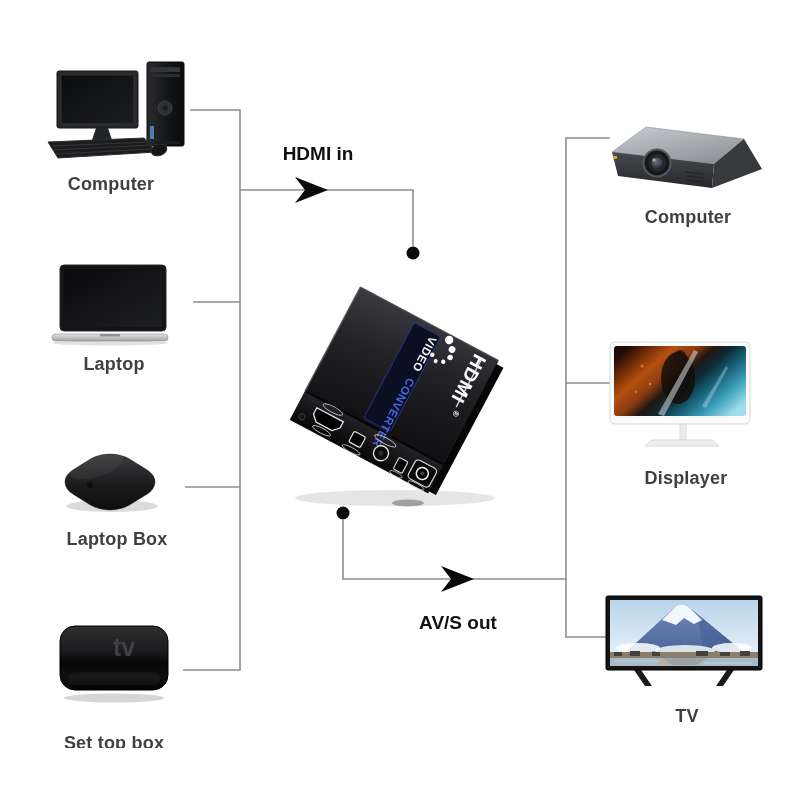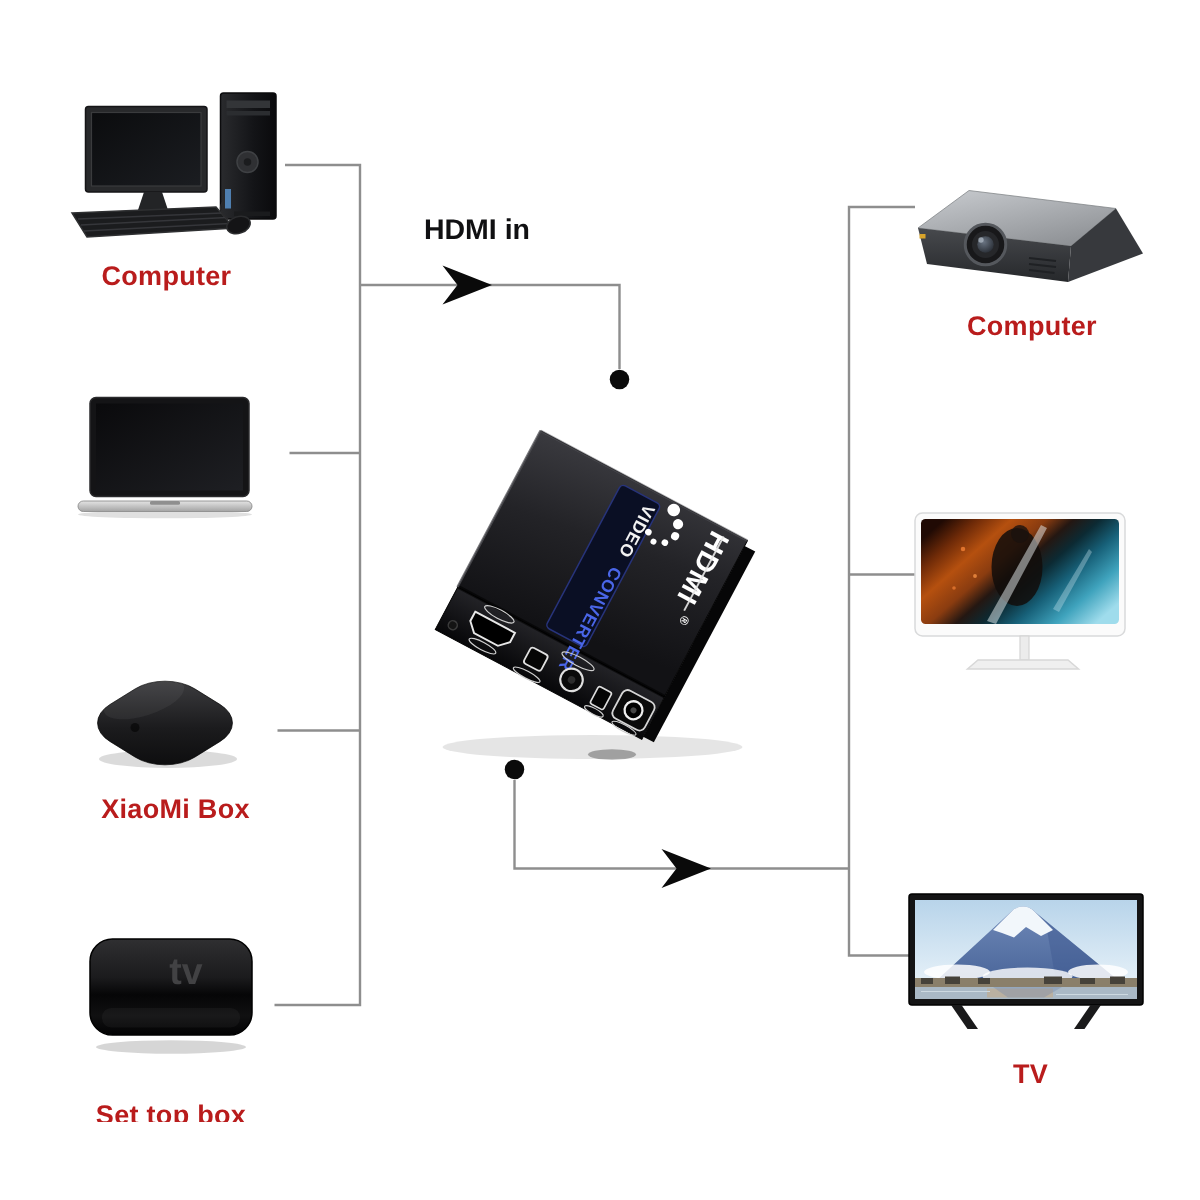--- a/index.html
+++ b/index.html
@@ -2,21 +2,21 @@
 <html><head>
 <meta charset="utf-8">
 <style>
   html,body{margin:0;padding:0;background:#fff;}
   .stage{position:relative;width:800px;height:748px;background:#ffffff;
          font-family:"Liberation Sans",sans-serif;overflow:hidden;}
   .abs{position:absolute;}
   svg{display:block;}
   svg text{font-family:"Liberation Sans",sans-serif;}
   .dev-label{position:absolute;width:140px;text-align:center;font-size:18px;
-             font-weight:600;color:#b91c1c;letter-spacing:.2px;}
+             font-weight:600;color:#404040;letter-spacing:.2px;}
   .flow-label{position:absolute;width:130px;text-align:center;font-size:19px;
               font-weight:600;color:#101012;}
 </style>
 </head>
 <body>
 
 <div class="stage">
 
   <svg class="abs" style="left:0;top:0" width="800" height="800" viewBox="0 0 800 800">
     <g fill="none" stroke="#8e8e8e" stroke-width="1.6">
@@ -30,20 +30,21 @@
     </g>
     <g fill="#0a0a0a" stroke="none">
       <circle cx="413" cy="253" r="6.5"></circle>
       <circle cx="343" cy="513" r="6.5"></circle>
       <polygon points="295,177 328,190 295,203 305,190"></polygon>
       <polygon points="441,566 474,579 441,592 451,579"></polygon>
     </g>
   </svg>
 
   <div class="flow-label" style="left:253px;top:143px">HDMI in</div>
+  <div class="flow-label" style="left:393px;top:612px">AV/S out</div>
 
   <div class="abs" style="left:38px;top:56px">
     <svg width="152" height="116" viewBox="0 0 152 116">
       <defs>
         <linearGradient id="gScr" x1="0" y1="0" x2="1" y2="1">
           <stop offset="0" stop-color="#0b0c0e"></stop>
             <stop offset="1" stop-color="#1b1d21"></stop>
         </linearGradient>
         <linearGradient id="gTwr" x1="0" y1="0" x2="1" y2="0">
           <stop offset="0" stop-color="#2a2b2e"></stop>
@@ -92,37 +93,38 @@
             <stop offset="1" stop-color="#a3a3a3"></stop>
         </linearGradient>
       </defs>
       <ellipse cx="67" cy="87" rx="58" ry="2.5" fill="#000" opacity="0.12"></ellipse>
       <rect x="17" y="9" width="106" height="66" rx="4" fill="#141416" stroke="#2a2a2c"></rect>
       <rect x="21" y="13" width="98" height="58" fill="url(#gLcd)"></rect>
       <rect x="9" y="78" width="116" height="7" rx="3.5" fill="url(#gAlu)" stroke="#8d8d8d" stroke-width="0.6"></rect>
       <rect x="57" y="78" width="20" height="2.5" rx="1" fill="#8f8f8f"></rect>
     </svg>
   </div>
+  <div class="dev-label" style="left:44px;top:354px">Laptop</div>
 
   <div class="abs" style="left:48px;top:444px">
     <svg width="134" height="84" viewBox="0 0 134 84">
       <defs>
         <linearGradient id="gMi" x1="0" y1="0" x2="1" y2="1">
           <stop offset="0" stop-color="#434346"></stop>
             <stop offset="0.55" stop-color="#1b1b1d"></stop>
             <stop offset="1" stop-color="#0a0a0b"></stop>
         </linearGradient>
       </defs>
       <ellipse cx="64" cy="62" rx="46" ry="6" fill="#000" opacity="0.14"></ellipse>
       <rect x="-40" y="-40" width="80" height="80" rx="28" transform="translate(62,38) scale(1,0.62) rotate(45)" fill="url(#gMi)" stroke="#000" stroke-width="0.5"></rect>
       <ellipse cx="48" cy="22" rx="28" ry="11" transform="rotate(-18 48 22)" fill="#ffffff" opacity="0.05"></ellipse>
       <circle cx="42" cy="41" r="3" fill="#000" opacity="0.55"></circle>
     </svg>
   </div>
-  <div class="dev-label" style="left:47px;top:529px">XiaoMi Box</div>
+  <div class="dev-label" style="left:47px;top:529px">Laptop Box</div>
 
   <div class="abs" style="left:56px;top:620px">
     <svg width="120" height="86" viewBox="0 0 120 86">
       <defs>
         <linearGradient id="gAtv" x1="0" y1="0" x2="0" y2="1">
           <stop offset="0" stop-color="#2f2f31"></stop>
             <stop offset="0.4" stop-color="#1b1b1d"></stop>
           <stop offset="0.58" stop-color="#060607"></stop>
             <stop offset="0.8" stop-color="#101011"></stop>
           <stop offset="1" stop-color="#020203"></stop>
@@ -192,20 +194,21 @@
       <circle cx="78" cy="20" r="6" fill="#1a120e" opacity="0.8"></circle>
       <polygon points="56,78 92,14 96,16 62,80" fill="#e8edf0" opacity="0.5"></polygon>
       <polygon points="100,70 124,30 126,32 104,72" fill="#cfe9f2" opacity="0.35"></polygon>
       <circle cx="40" cy="30" r="1.5" fill="#ff8a3c" opacity="0.7"></circle>
       <circle cx="48" cy="48" r="1.3" fill="#ff9a4c" opacity="0.7"></circle>
       <circle cx="34" cy="56" r="1.2" fill="#ff8a3c" opacity="0.6"></circle>
       <rect x="78" y="88" width="6" height="16" fill="#ececec" stroke="#d5d5d5" stroke-width="0.8"></rect>
       <polygon points="50,104 110,104 117,110 43,110" fill="#efefef" stroke="#d8d8d8"></polygon>
     </svg>
   </div>
+  <div class="dev-label" style="left:616px;top:468px">Displayer</div>
 
   <div class="abs" style="left:600px;top:590px">
     <svg width="168" height="104" viewBox="0 0 168 104">
       <defs>
         <linearGradient id="gSky" x1="0" y1="0" x2="0" y2="1">
           <stop offset="0" stop-color="#b8d4ea"></stop>
             <stop offset="1" stop-color="#eef6fb"></stop>
         </linearGradient>
         <linearGradient id="gMtn" x1="0" y1="0" x2="0" y2="1">
           <stop offset="0" stop-color="#7089b8"></stop>

